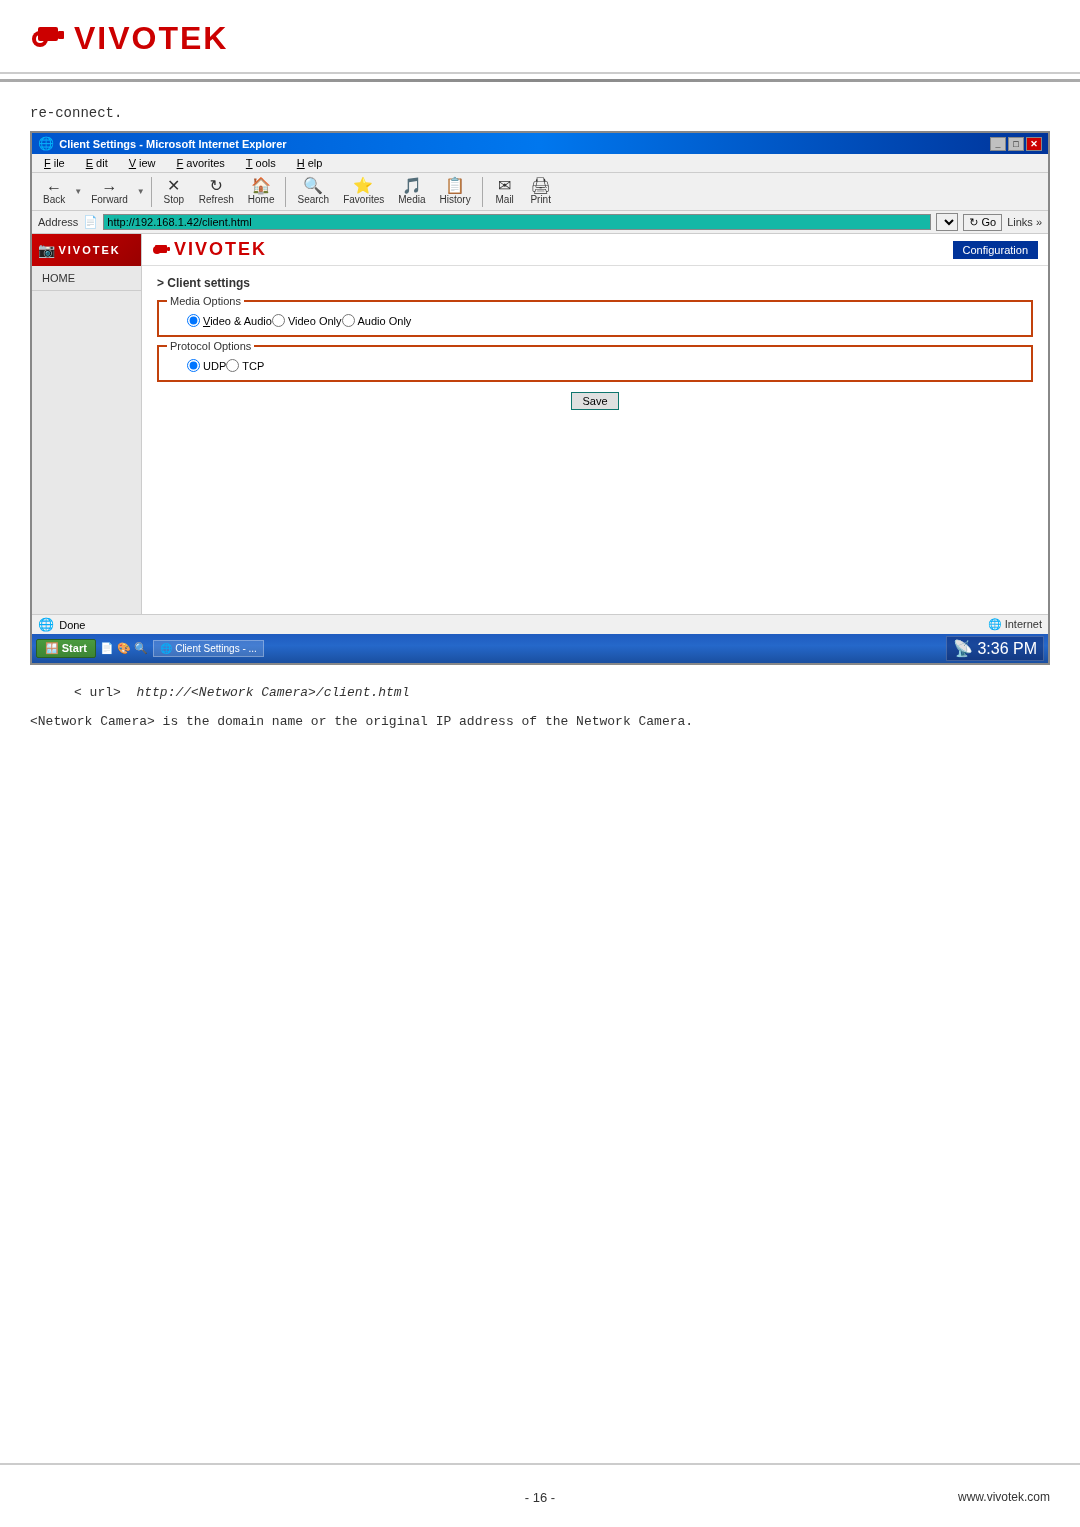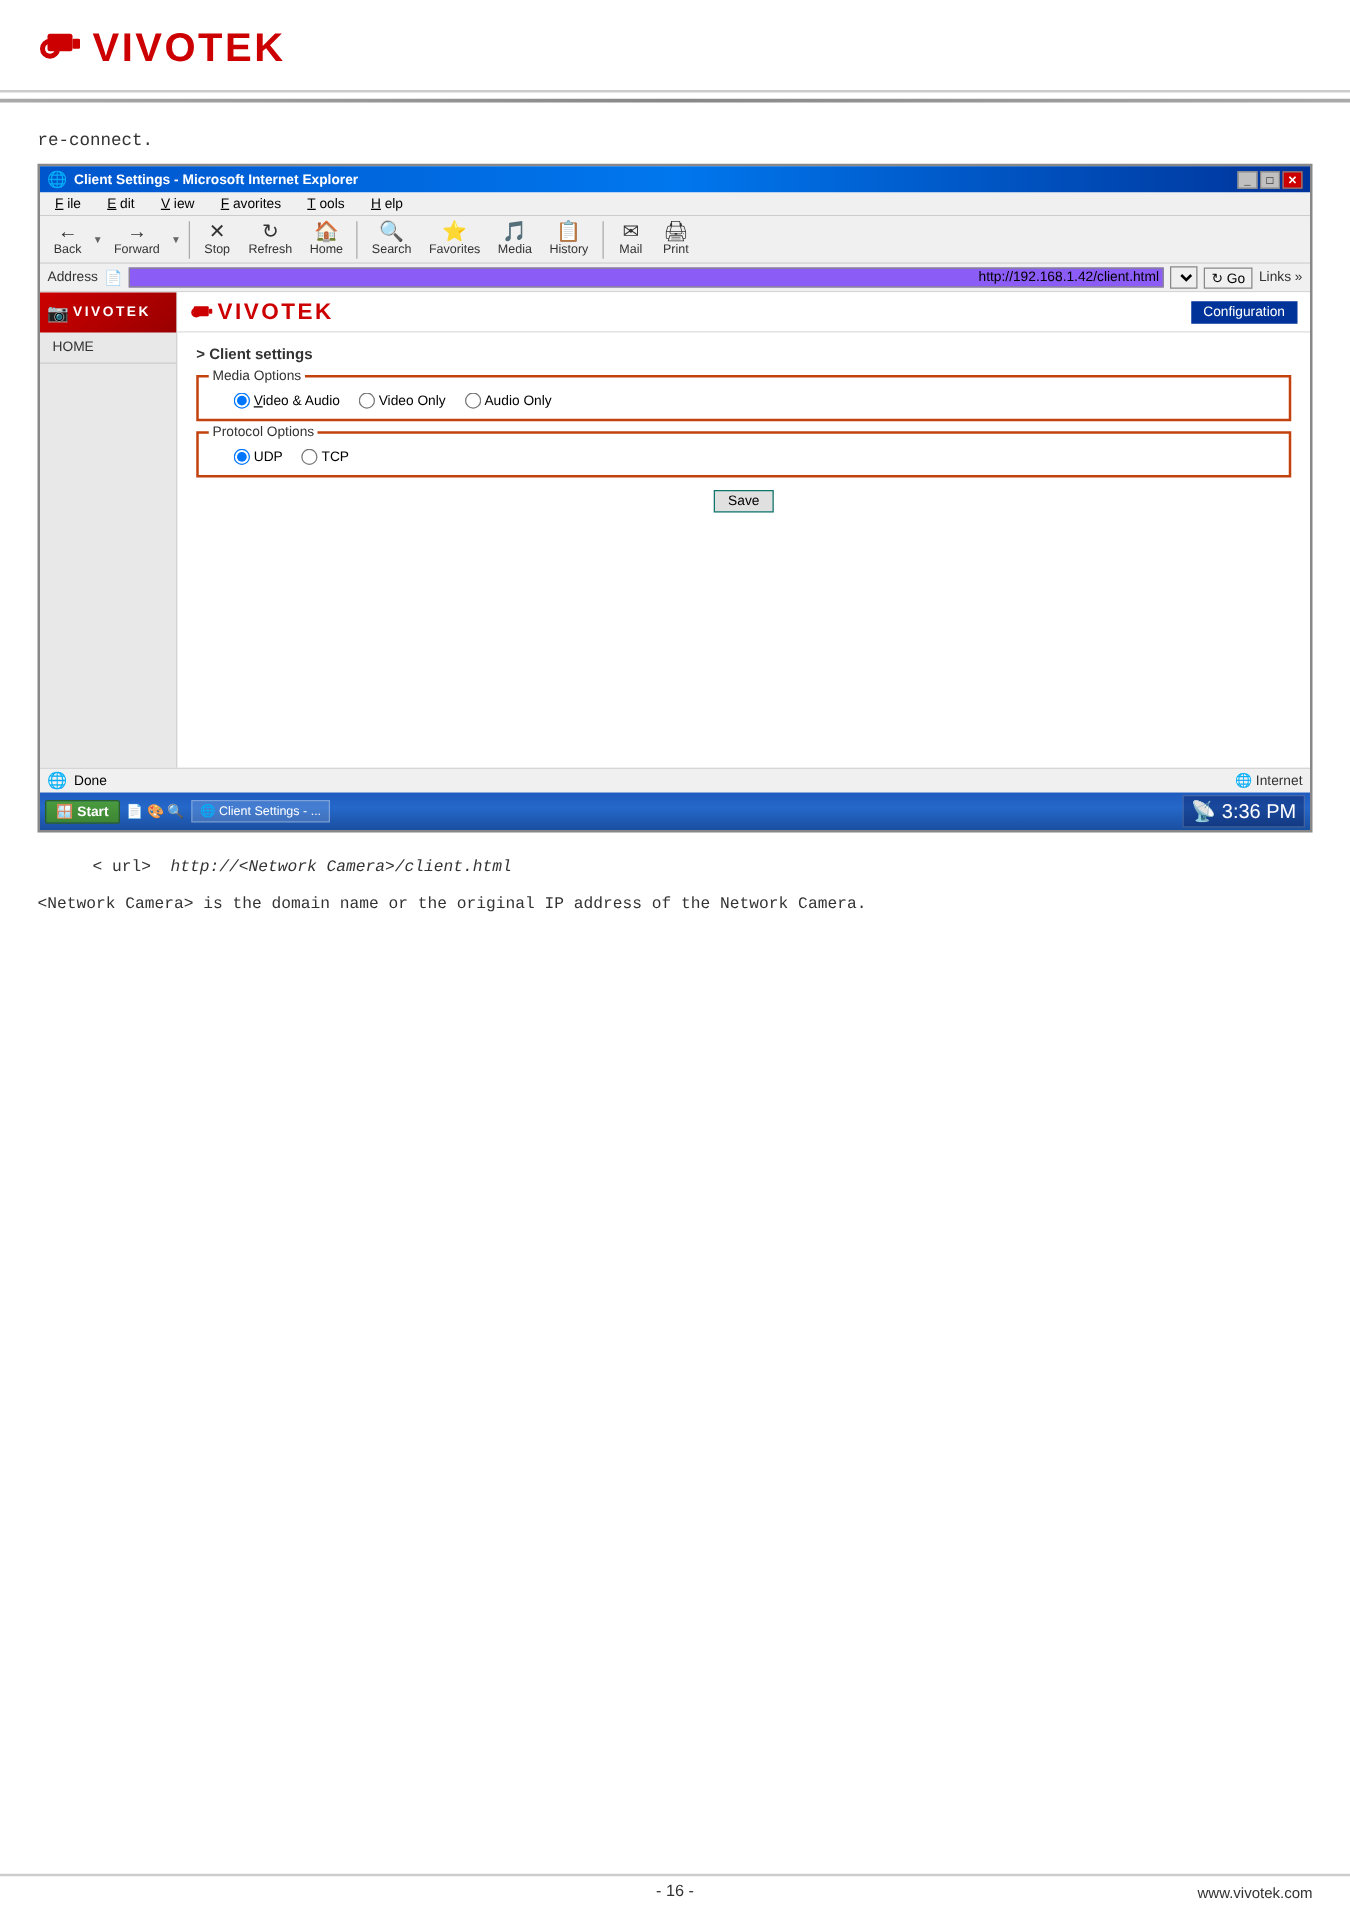--- a/index.html
+++ b/index.html
@@ -157,22 +157,21 @@
       white-space: nowrap;
     }
     .address-icon {
       font-size: 12px;
     }
     .address-input {
       flex: 1;
       border: 1px solid #888;
       padding: 1px 3px;
       font-size: 11px;
-      background: #8b5cf6;
-      text-align: right;
+      background: #14b8a6;
     }
     .address-go-btn {
       border: 1px solid #888;
       background: #f0f0f0;
       padding: 1px 5px;
       cursor: pointer;
       font-size: 11px;
       white-space: nowrap;
     }
     .address-links-btn {
@@ -267,21 +266,20 @@
       top: -7px;
       left: 8px;
       background: white;
       padding: 0 3px;
       font-size: 11px;
       color: #333;
     }
     .radio-group {
       display: flex;
       align-items: flex-start;
-      gap: 15px;
       padding-top: 4px;
     }
     .radio-item {
       display: flex;
       align-items: center;
       gap: 3px;
       font-size: 11px;
       cursor: pointer;
     }
     .radio-item input[type="radio"] {
@@ -393,23 +391,23 @@
       line-height: 1.6;
     }
 
     
     .footer {
       position: absolute;
       bottom: 0;
       left: 0;
       right: 0;
       border-top: 2px solid #ccc;
-      padding: 4px 30px;
-      display: flex;
-      align-items: flex-start;
+      padding: 22px 30px;
+      display: flex;
+      align-items: flex-end;
       justify-content: space-between;
     }
     .footer-page {
       font-size: 13px;
       color: #333;
       text-align: center;
       flex: 1;
     }
     .footer-website {
       font-size: 12px;

